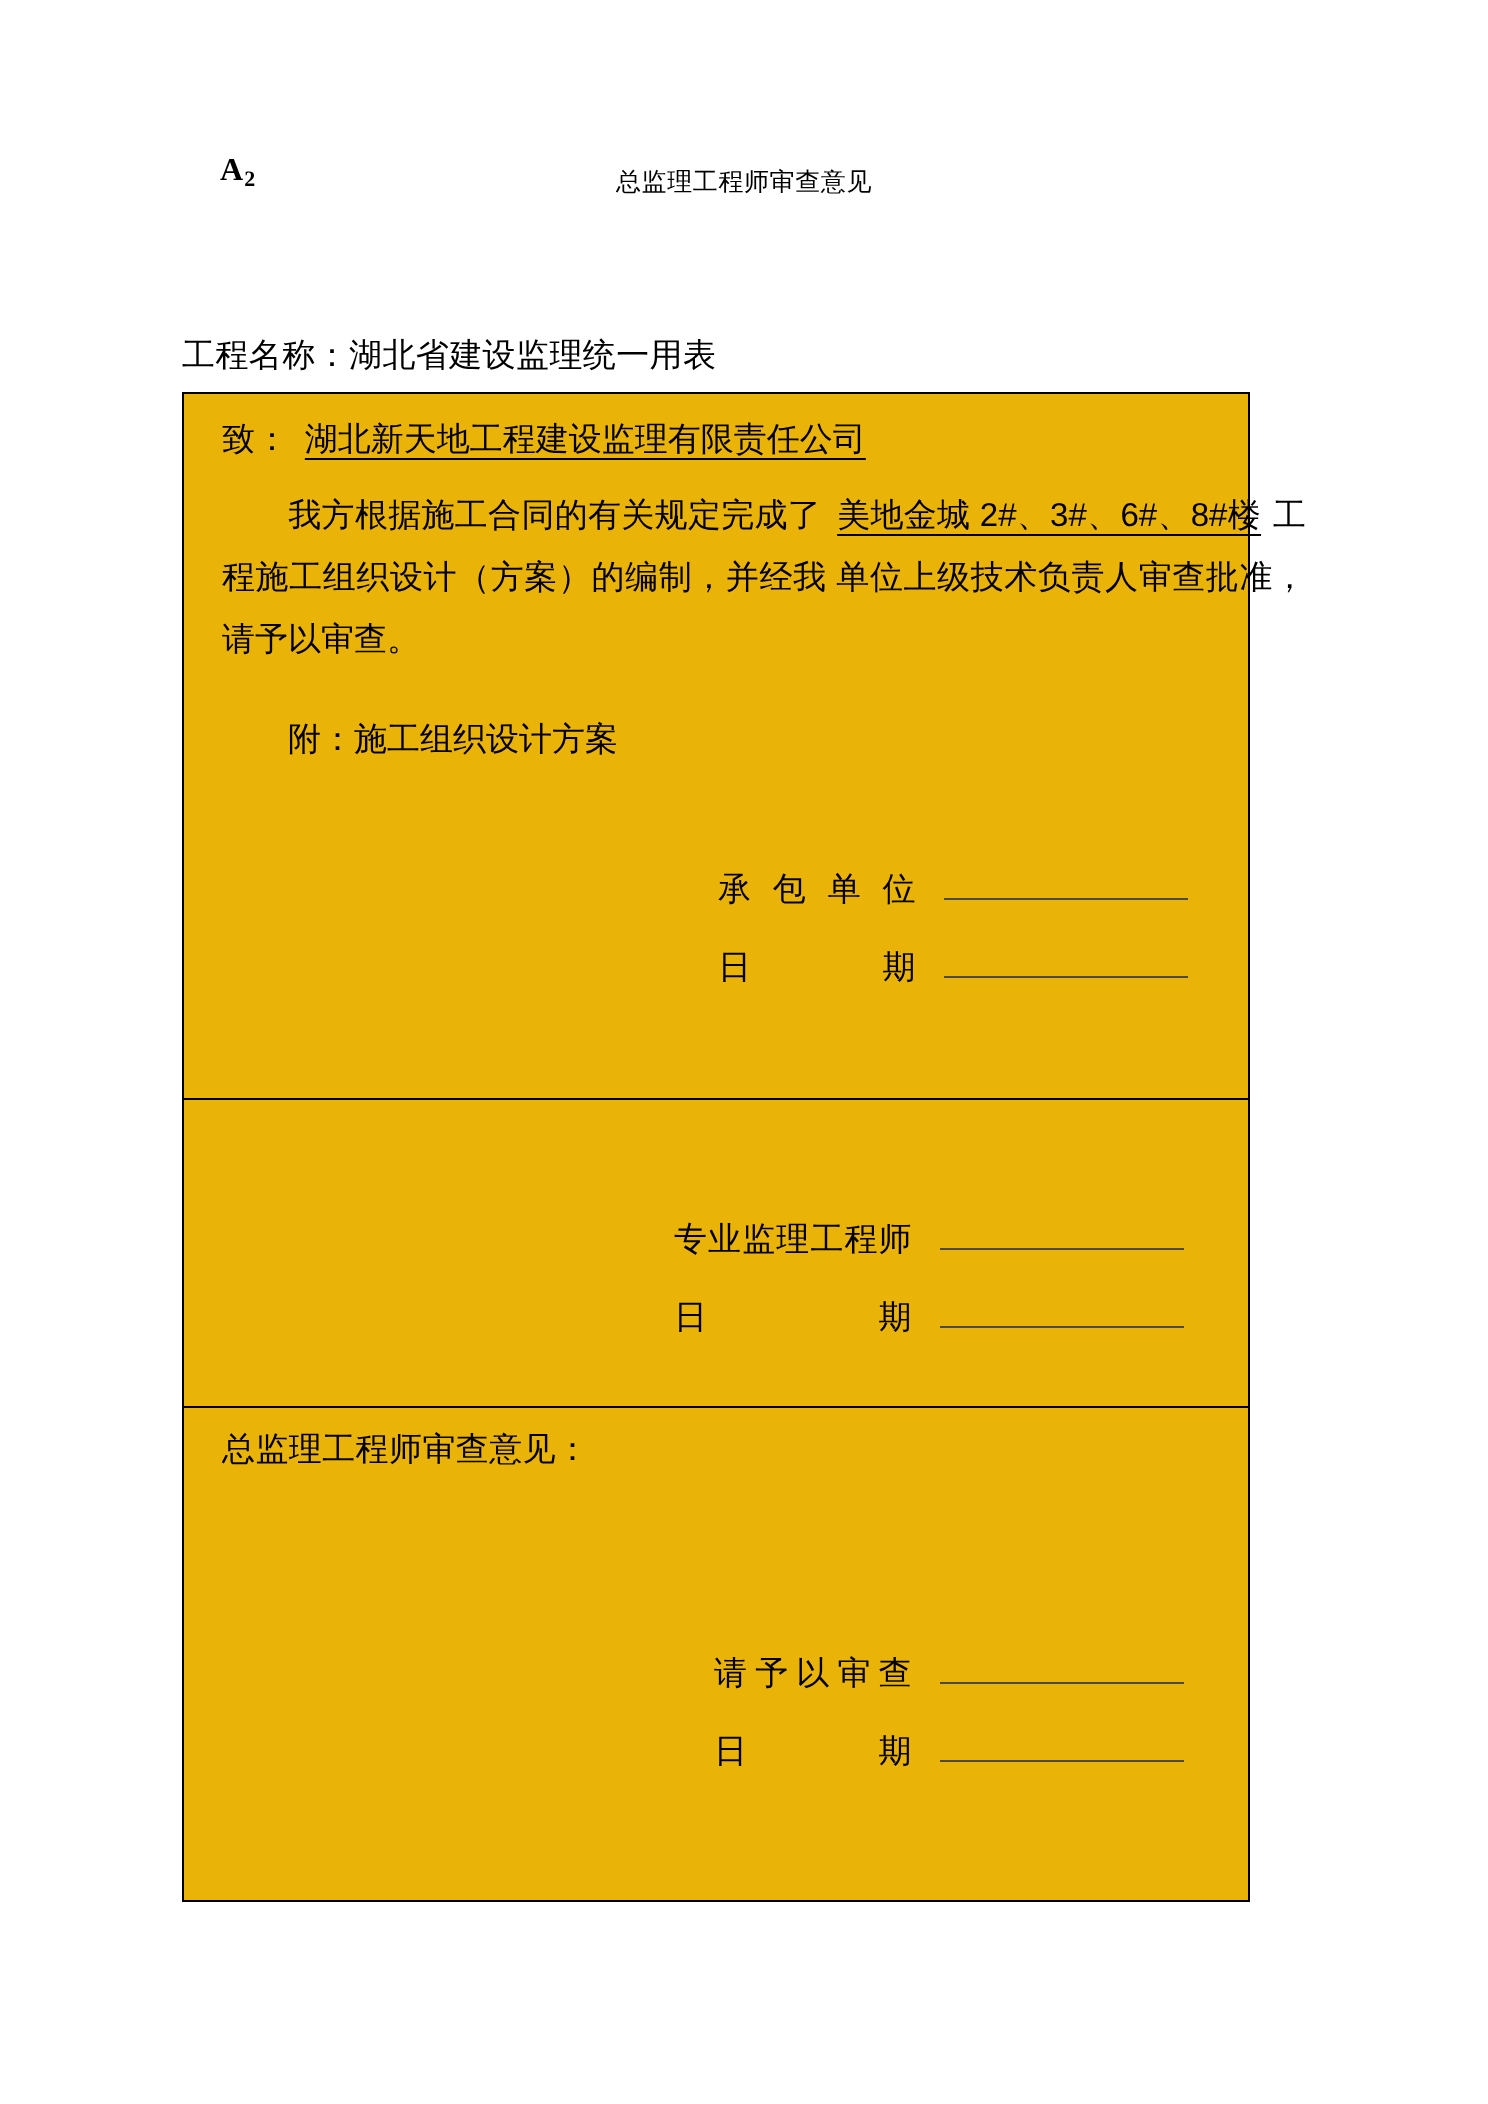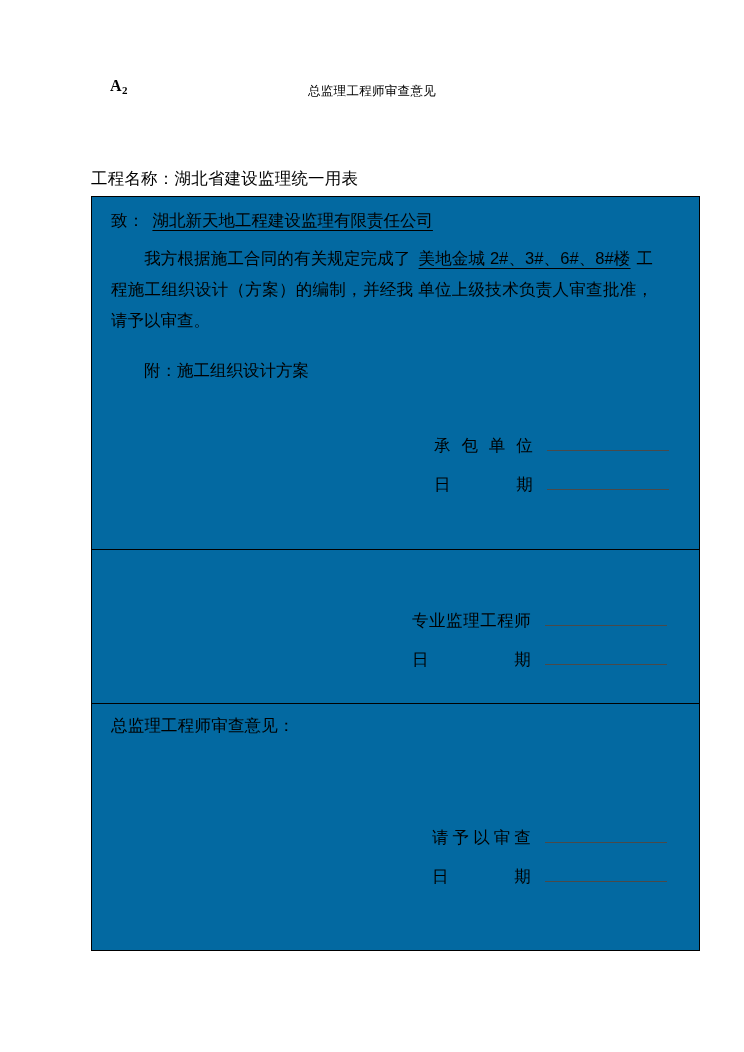--- a/index.html
+++ b/index.html
@@ -74,24 +74,24 @@
     letter-spacing: 0.2px;
     line-height: 1.2;
     white-space: nowrap;
   }
 
   
   .form-table {
     position: absolute;
     left: 91px;
     top: 196px;
-    width: 609px;
+    width: 534px;
     border: 1.5px solid #000;
     box-sizing: border-box;
-    background: #0369a1;
+    background: #eab308;
   }
   .form-section {
     position: relative;
     box-sizing: border-box;
   }
   .form-section + .form-section {
     border-top: 1.5px solid #000;
   }
   .sec-applicant { height: 352px; }
   .sec-professional { height: 154px; }
@@ -146,20 +146,21 @@
     justify-content: flex-end;
     font-size: 16.5px;
     line-height: 1;
   }
   .sign-row + .sign-row { margin-top: 22px; }
   .sign-label {
     white-space: nowrap;
     text-align: justify;
     text-align-last: justify;
     letter-spacing: 0.2px;
+    font-family: Liberation Serif, serif;
   }
   .sign-label.w5 { width: 99px; }
   .sign-label.w6 { width: 119px; }
   .sign-rule {
     width: 122px;
     margin-left: 14px;
     border-bottom: 1px solid #4a4a4a;
     height: 12px;
   }
 

